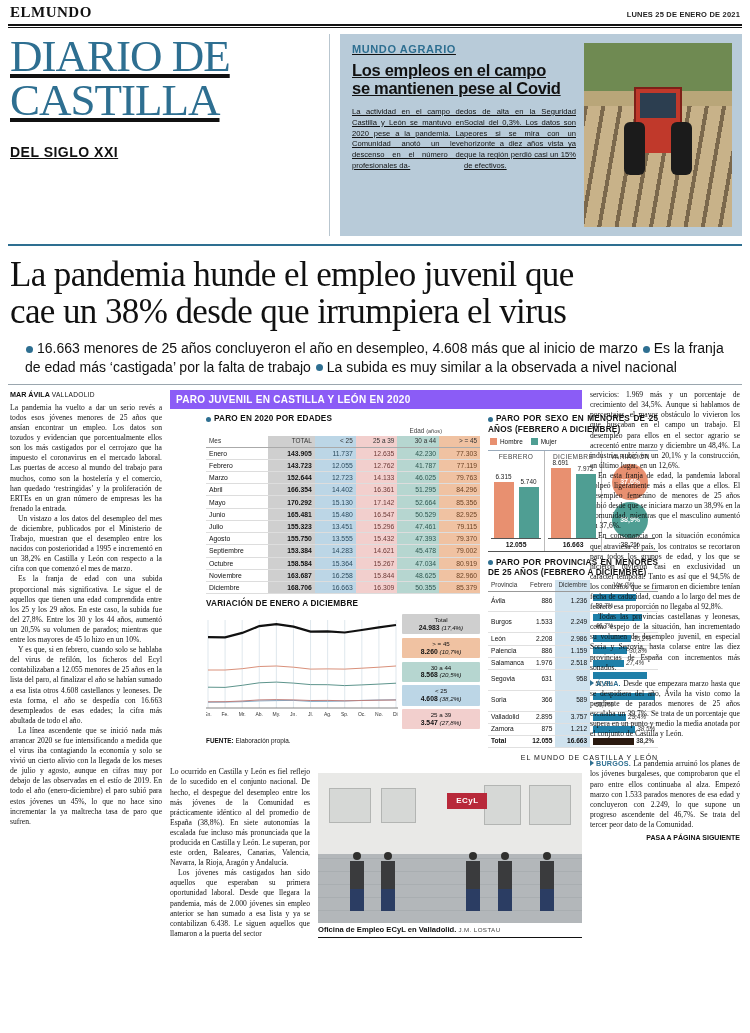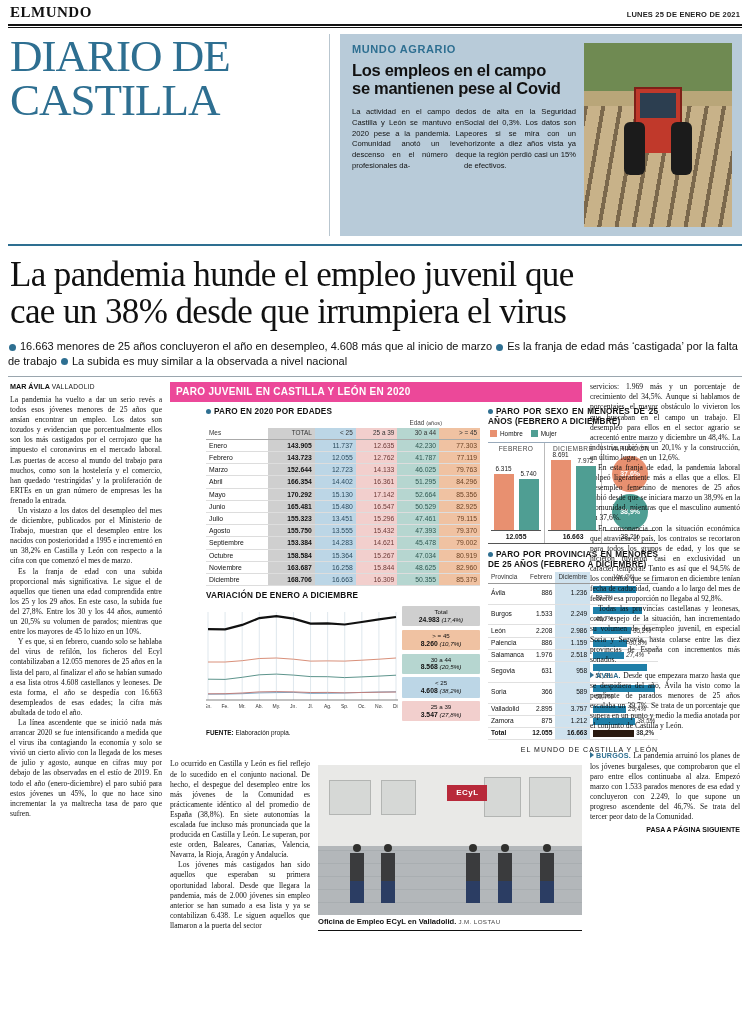--- a/index.html
+++ b/index.html
@@ -18,21 +18,21 @@
   .masthead { display:flex; align-items:flex-end; justify-content:space-between;
               padding:4px 2px 3px 2px; }
   .brand { font-family:"Liberation Serif", serif; font-size:15px; font-weight:700;
            letter-spacing:.5px; color:#111; }
   .masthead-date { font-family:"Liberation Sans", sans-serif; font-size:7.5px;
                    font-weight:700; letter-spacing:.2px; color:#222; padding-bottom:2px;}
   .rule-thick { border-top:2.5px solid #111; }
   .rule-thin  { border-top:1px solid #111; margin-top:1px;}
 
   
-  .topblock { display:flex; gap:0; padding-top:6px; height:208px; }
+  .topblock { display:flex; gap:0; padding-top:6px; height:208px;text-decoration:underline; }
   .logobox { width:322px; padding-left:2px; border-right:1px solid #b9c6cf; }
   .logobox h1 { margin:0; font-family:"Liberation Serif", serif;
                 font-size:45px; line-height:.98; font-weight:400;
                 color:#2e6f91; letter-spacing:-1px; }
   .logobox .siglo { margin-top:22px; font-family:"Liberation Sans", sans-serif;
                     font-size:14px; font-weight:700; letter-spacing:.5px; color:#111; }
 
   .promo { flex:1; margin-left:10px; background:#b8cbd9; display:flex; padding:9px 10px 9px 12px; gap:8px; }
   .promo-left { flex:1; }
   .promo-kicker { font-family:"Liberation Sans", sans-serif; font-size:11px;
@@ -52,42 +52,42 @@
   .tractor .win{position:absolute;left:24%;top:6%;width:52%;height:28%;background:#2c3e50;}
   .tractor .wheel{position:absolute;bottom:4%;width:30%;height:58%;background:#1b1b1b;border-radius:6px;}
   .tractor .wl{left:2%;} .tractor .wr{right:2%;}
   .tractor .body{position:absolute;left:30%;top:38%;width:40%;height:34%;background:#c0392b;}
 
   
   .headline-rule { border-top:2.5px solid #2e6f91; margin-top:8px; }
   h2.headline { margin:10px 2px 0 2px; font-family:"Liberation Serif", serif;
                 font-weight:400; font-size:35px; line-height:1.06;
                 letter-spacing:-.6px; color:#111; }
-  .subheads { margin:9px 2px 0 0; font-family:"Liberation Sans", sans-serif;
-              font-size:11px; line-height:1.32; color:#111; }
+  .subheads { margin:9px 2px 0 17px; font-family:"Liberation Sans", sans-serif;
+              font-size:14px; line-height:1.32; color:#111; }
   .dot { display:inline-block; width:7px; height:7px; border-radius:50%;
          background:#2e6f91; margin:0 4px 0 1px; vertical-align:middle; }
   .headline-rule2 { border-top:1px solid #9aa6ae; margin-top:8px; }
 
   
   .cols { display:flex; gap:8px; padding:5px 2px 0 2px; }
   .col { font-family:"Liberation Serif", serif; font-size:7.6px;
          line-height:1.33; text-align:justify; color:#111; }
   .col p { margin:0; text-indent:8px; }
   .col p.noind { text-indent:0; }
   .colL { width:152px; }
   .colC { width:412px; }
   .colR { width:150px; }
   .byline { font-family:"Liberation Sans", sans-serif; font-size:7.2px;
             font-weight:700; margin-bottom:3px; }
   .byline .city { font-weight:400; font-size:6.6px; letter-spacing:.3px;}
 
   
   .info { border:0; background:#fff; }
-  .info-title { background:#ec4899; color:#fff; font-family:"Liberation Sans", sans-serif;
+  .info-title { background:#8b5cf6; color:#fff; font-family:"Liberation Sans", sans-serif;
                 font-weight:700; font-size:10px; letter-spacing:.3px; padding:3px 6px; }
   .info-body { display:flex; gap:8px; padding-top:5px; }
   .info-left { width:275px;margin-left:36px; }
   .info-right { width:auto; flex:1; }
   .sect-h { font-family:"Liberation Sans", sans-serif; font-weight:700;
             font-size:8.2px; letter-spacing:.2px; color:#111; margin-bottom:2px; }
   .sect-h .bul { display:inline-block;width:5px;height:5px;border-radius:50%;
                  background:#2e6f91;margin-right:3px;vertical-align:middle;}
 
   table.grid { border-collapse:collapse; width:100%; font-family:"Liberation Sans", sans-serif;
@@ -189,20 +189,21 @@
   </div>
   <div class="rule-thick"></div>
   <div class="rule-thin"></div>
 
   <div class="topblock">
     <div class="logobox">
       <h1>
         <span>DIARIO DE</span><br>
         <span>CASTILLA</span><br>
       </h1>
+      <div class="siglo">DEL SIGLO XXI</div>
     </div>
 
     <div class="promo">
       <div class="promo-left">
         <div class="promo-kicker">MUNDO AGRARIO</div>
         <div class="promo-head">
           <span>Los empleos en el campo</span><br>
           <span>se mantienen pese al Covid</span>
         </div>
         <div class="promo-cols">

